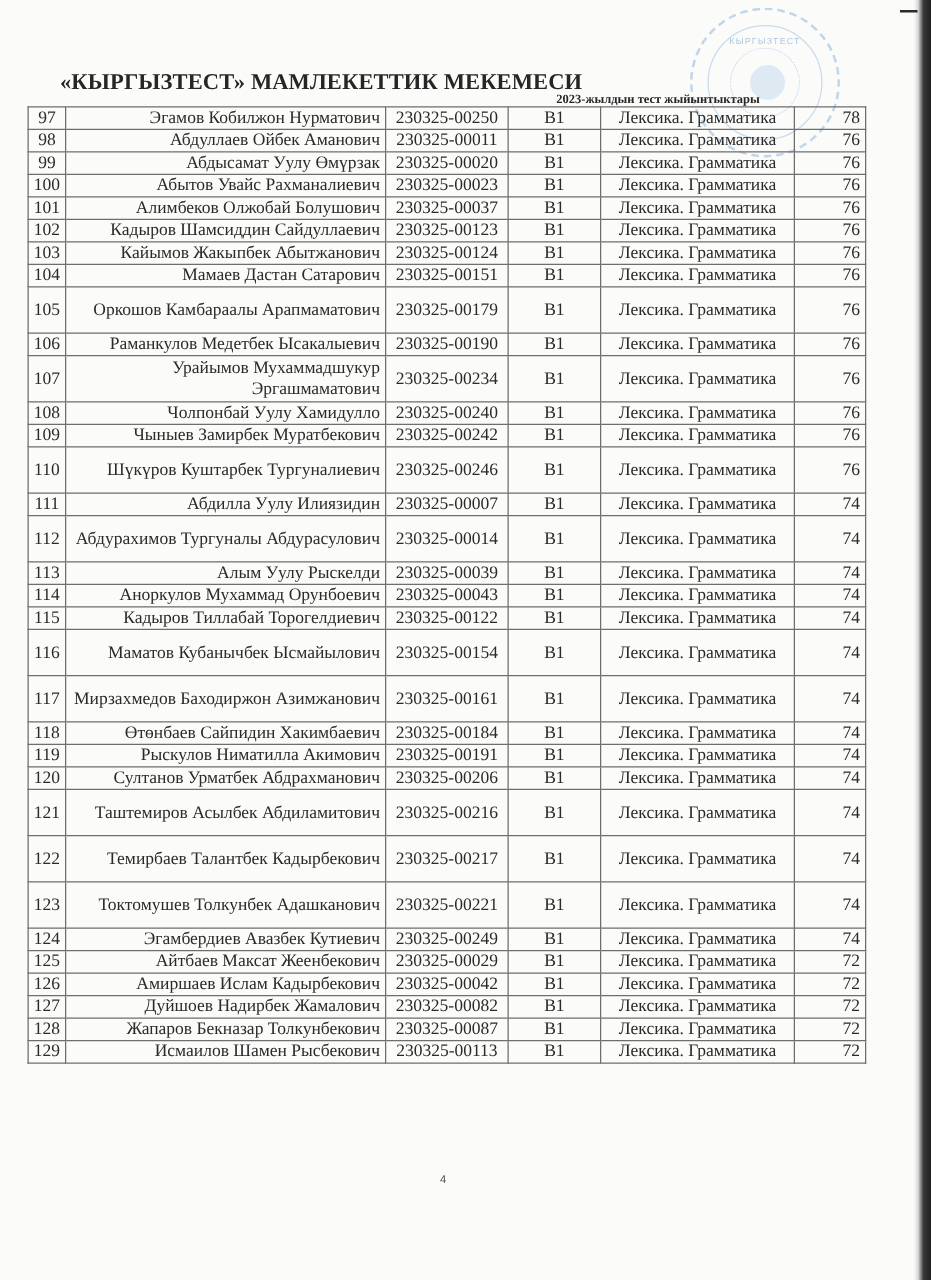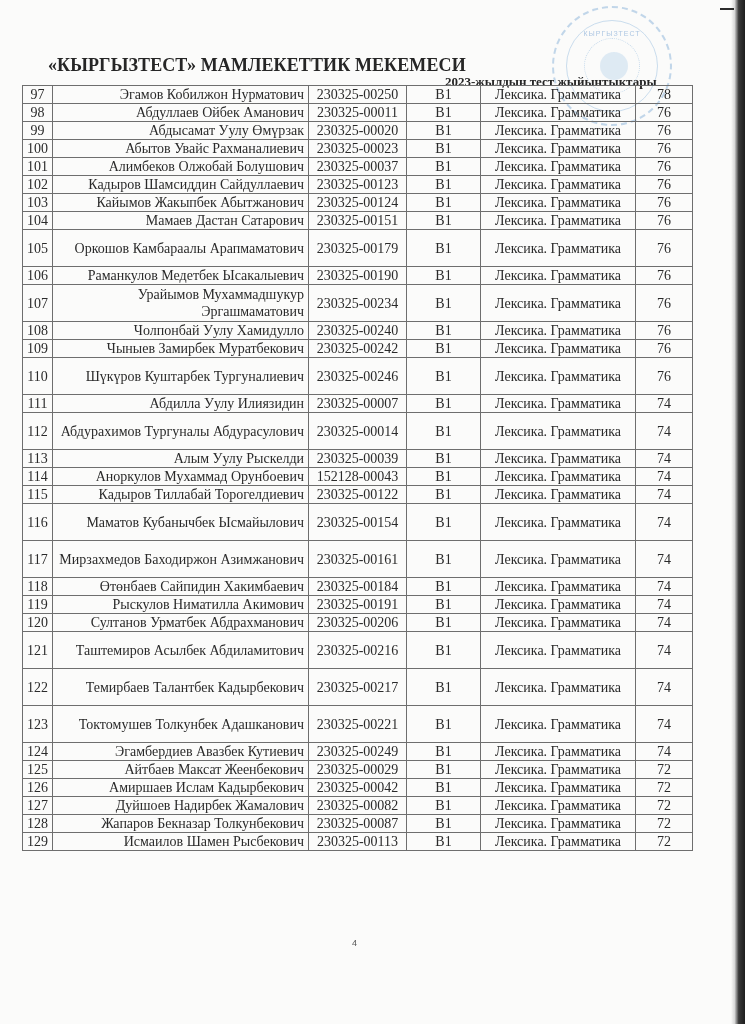--- a/index.html
+++ b/index.html
@@ -15,21 +15,21 @@
   }
   .corner-bracket {
     position:absolute; left:720px; top:8px; width:14px; height:2px; background:#2b2b2b;
   }
   .org-title {
     position:absolute; left:48px; top:55px;
     font-size:18px; font-weight:bold; letter-spacing:0.1px; color:#262626;
   }
   .results-title {
     position:absolute; left:445px; top:74px;
-    font-size:13px; font-weight:bold; color:#262626;
+    font-size:10px; font-weight:bold; color:#262626;
   }
   .stamp {
     position:absolute; left:552px; top:6px; width:120px; height:120px;
     border-radius:50%;
     border:2px dashed rgba(110,160,210,0.55);
     box-sizing:border-box;
     opacity:0.75;
   }
   .stamp .ring2 {
     position:absolute; left:12px; top:12px; right:12px; bottom:12px;
@@ -59,21 +59,21 @@
     height:17px; line-height:17px;
     white-space:nowrap; overflow:hidden;
     vertical-align:middle;
   }
   table.results tr.tall td { height:36px; line-height:17px; white-space:normal; }
   td.c-num { width:20px; text-align:center; padding:0 2px; }
   td.c-name { width:247px; text-align:right; }
   td.c-code { width:89px; text-align:center; }
   td.c-level { width:65px; text-align:center; }
   td.c-sub { width:146px; text-align:center; }
-  td.c-score { width:48px; text-align:center; }
+  td.c-score { width:48px; text-align:right; }
   .page-number {
     position:absolute; left:352px; top:938px;
     font-family:"Liberation Sans","DejaVu Sans",sans-serif;
     font-size:9px; color:#555;
   }
 </style>
 </head>
 <body>
 
 <div class="right-shadow"></div>
@@ -223,21 +223,21 @@
         <td class="c-num">113</td>
         <td class="c-name">Алым Уулу   Рыскелди</td>
         <td class="c-code">230325-00039</td>
         <td class="c-level">B1</td>
         <td class="c-sub">Лексика. Грамматика</td>
         <td class="c-score">74</td>
       </tr>
       <tr>
         <td class="c-num">114</td>
         <td class="c-name">Аноркулов Мухаммад   Орунбоевич</td>
-        <td class="c-code">152128-00043</td>
+        <td class="c-code">230325-00043</td>
         <td class="c-level">B1</td>
         <td class="c-sub">Лексика. Грамматика</td>
         <td class="c-score">74</td>
       </tr>
       <tr>
         <td class="c-num">115</td>
         <td class="c-name">Кадыров Тиллабай   Торогелдиевич</td>
         <td class="c-code">230325-00122</td>
         <td class="c-level">B1</td>
         <td class="c-sub">Лексика. Грамматика</td>

